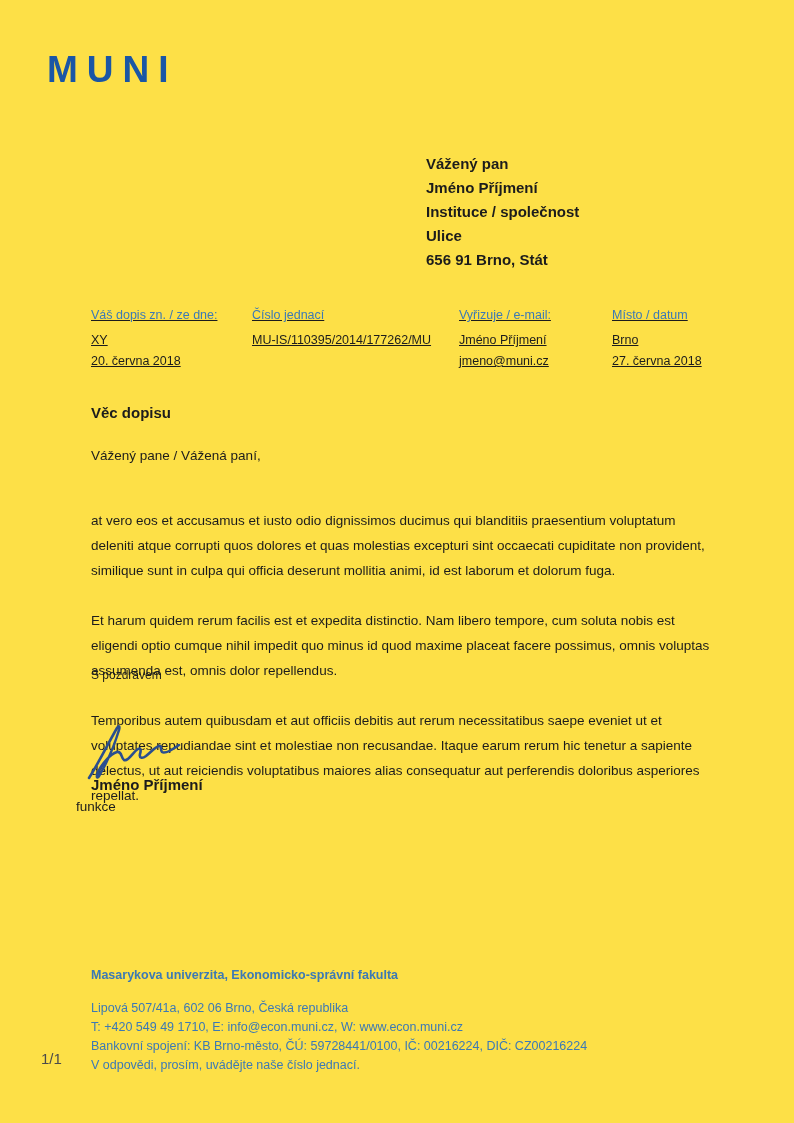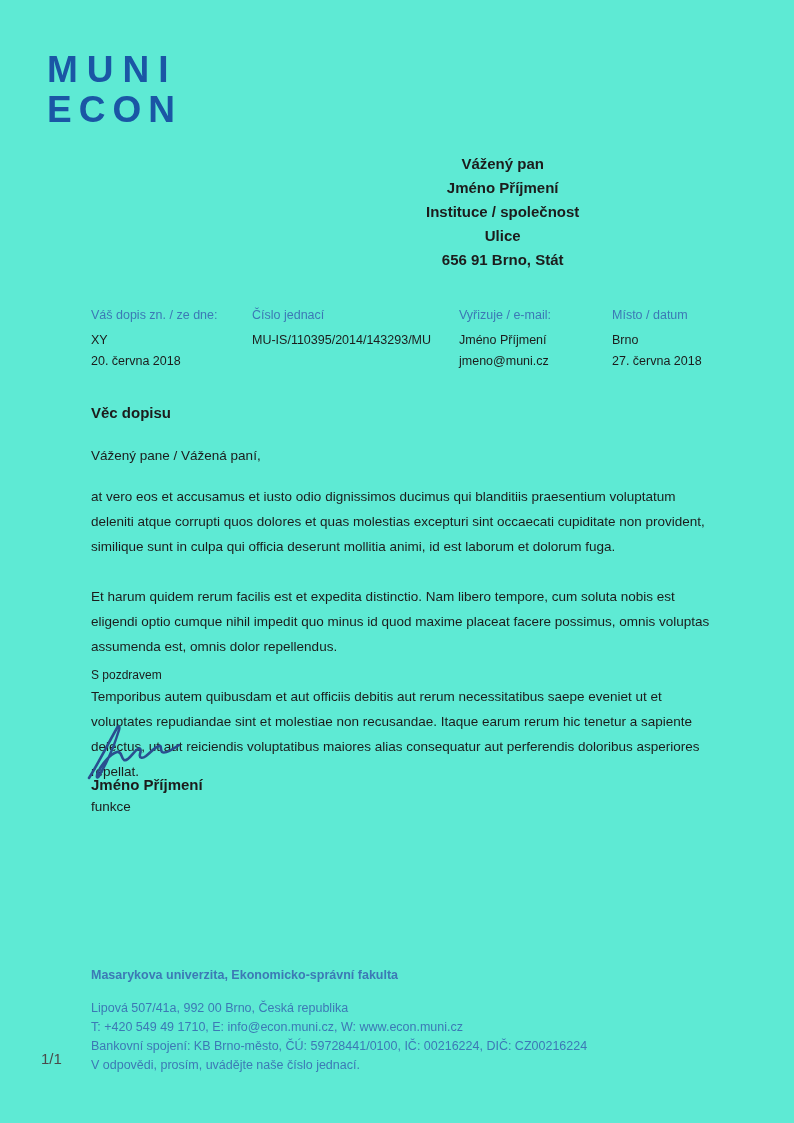--- a/index.html
+++ b/index.html
@@ -6,21 +6,21 @@
     margin: 0;
     padding: 0;
     background: #ffffff;
     font-family: "Liberation Sans", sans-serif;
     color: #1c1c1c;
   }
   .page {
     position: relative;
     width: 794px;
     height: 1123px;
-    background: #5eead4;
+    background: #fde047;
     overflow: hidden;
   }
 
   
   .logo {
     position: absolute;
     left: 47px;
     top: 50px;
     color: #1a56a5;
     font-weight: 700;
@@ -38,32 +38,31 @@
 
   
   .recipient {
     position: absolute;
     left: 426px;
     top: 152px;
     font-size: 15px;
     font-weight: 700;
     line-height: 24px;
     color: #1c1c1c;
-    text-align: center;
   }
 
   
   .meta {
     position: absolute;
     top: 308px;
     left: 0;
     width: 794px;
     font-size: 12.5px;
   }
-  .meta .col { position: absolute; top: 0; }
+  .meta .col { position: absolute; top: 0; text-decoration: underline; }
   .meta .col1 { left: 91px; }
   .meta .col2 { left: 252px; }
   .meta .col3 { left: 459px; }
   .meta .col4 { left: 592px; margin-left: 20px; }
   .meta .label {
     color: #3c79b5;
     margin-bottom: 8px;
     line-height: 14px;
   }
   .meta .val {
@@ -81,21 +80,21 @@
   }
   .salutation {
     position: absolute;
     left: 91px;
     top: 448px;
     font-size: 13.5px;
   }
   .body-text {
     position: absolute;
     left: 91px;
-    top: 484px;
+    top: 508px;
     width: 624px;
   }
   .body-text p {
     margin: 0 0 25px 0;
     font-size: 13.5px;
     line-height: 25px;
     color: #1c1c1c;
   }
   .closing {
     position: absolute;
@@ -112,21 +111,21 @@
   }
   .signer-name {
     position: absolute;
     left: 91px;
     top: 776px;
     font-size: 15px;
     font-weight: 700;
   }
   .signer-role {
     position: absolute;
-    left: 91px;
+    left: 76px;
     top: 799px;
     font-size: 13.5px;
   }
 
   
   .footer {
     position: absolute;
     left: 91px;
     top: 968px;
     width: 620px;
@@ -149,40 +148,39 @@
     color: #4a4a4a;
   }
 </style>
 </head>
 <body>
 
 <div class="page">
 
   <div class="logo">
     <div class="logo-line1">MUNI</div>
-    <div class="logo-line2">ECON</div>
   </div>
 
   <div class="recipient">
     <div>Vážený pan</div>
     <div>Jméno Příjmení</div>
     <div>Instituce / společnost</div>
     <div>Ulice</div>
     <div>656 91 Brno, Stát</div>
   </div>
 
   <div class="meta">
     <div class="col col1">
       <div class="label">Váš dopis zn. / ze dne:</div>
       <div class="val">XY</div>
       <div class="val">20. června 2018</div>
     </div>
     <div class="col col2">
       <div class="label">Číslo jednací</div>
-      <div class="val">MU-IS/110395/2014/143293/MU</div>
+      <div class="val">MU-IS/110395/2014/177262/MU</div>
     </div>
     <div class="col col3">
       <div class="label">Vyřizuje / e-mail:</div>
       <div class="val">Jméno Příjmení</div>
       <div class="val">jmeno@muni.cz</div>
     </div>
     <div class="col col4">
       <div class="label">Místo / datum</div>
       <div class="val">Brno</div>
       <div class="val">27. června 2018</div>
@@ -204,21 +202,21 @@
   <svg class="signature" viewBox="0 0 110 56" fill="none" xmlns="http://www.w3.org/2000/svg">
     <path d="M3 54 C 12 40, 24 16, 31 4 C 33 1, 34 2, 33 6 C 29 20, 20 40, 13 52 C 11 55, 10 53, 12 48 C 16 40, 24 30, 31 28 C 36 27, 35 34, 38 36 C 42 38, 47 28, 52 25 C 55 23, 55 27, 54 30 C 53 34, 56 35, 60 32 C 65 28, 69 23, 73 22 C 76 21, 74 26, 76 28 C 79 30, 86 26, 93 21" stroke="#2a4e8f" stroke-width="2.6" stroke-linecap="round" stroke-linejoin="round"></path>
   </svg>
 
   <div class="signer-name">Jméno Příjmení</div>
   <div class="signer-role">funkce</div>
 
   <div class="footer">
     <div class="institution">Masarykova univerzita, Ekonomicko-správní fakulta</div>
     <div class="lines">
-      <div>Lipová 507/41a, 992 00 Brno, Česká republika</div>
+      <div>Lipová 507/41a, 602 06 Brno, Česká republika</div>
       <div>T: +420 549 49 1710, E: info@econ.muni.cz, W: www.econ.muni.cz</div>
       <div>Bankovní spojení: KB Brno-město, ČÚ: 59728441/0100, IČ: 00216224, DIČ: CZ00216224</div>
       <div>V odpovědi, prosím, uvádějte naše číslo jednací.</div>
     </div>
   </div>
 
   <div class="page-number">1/1</div>
 
 </div>
 

